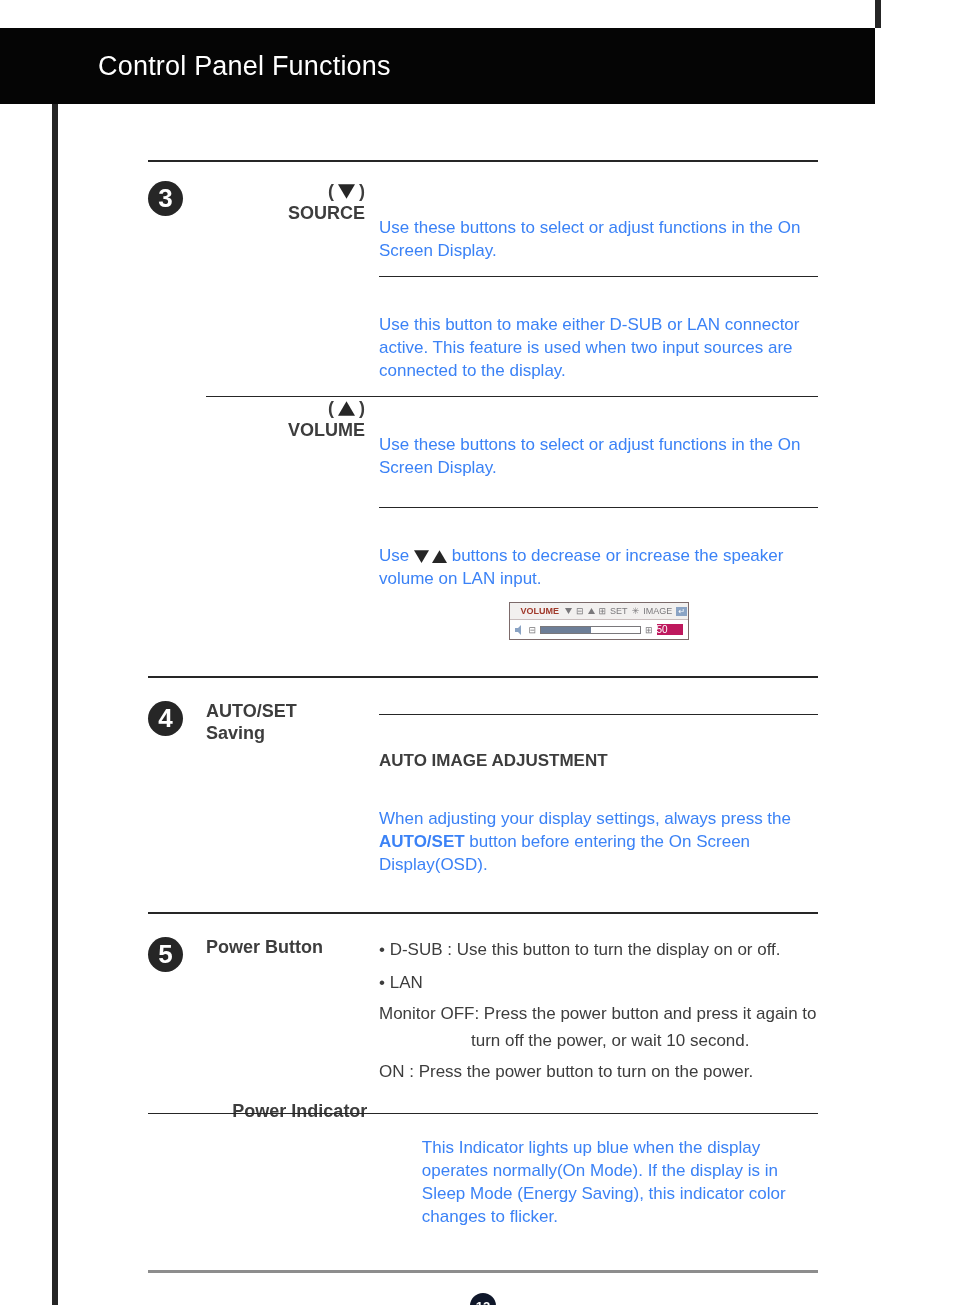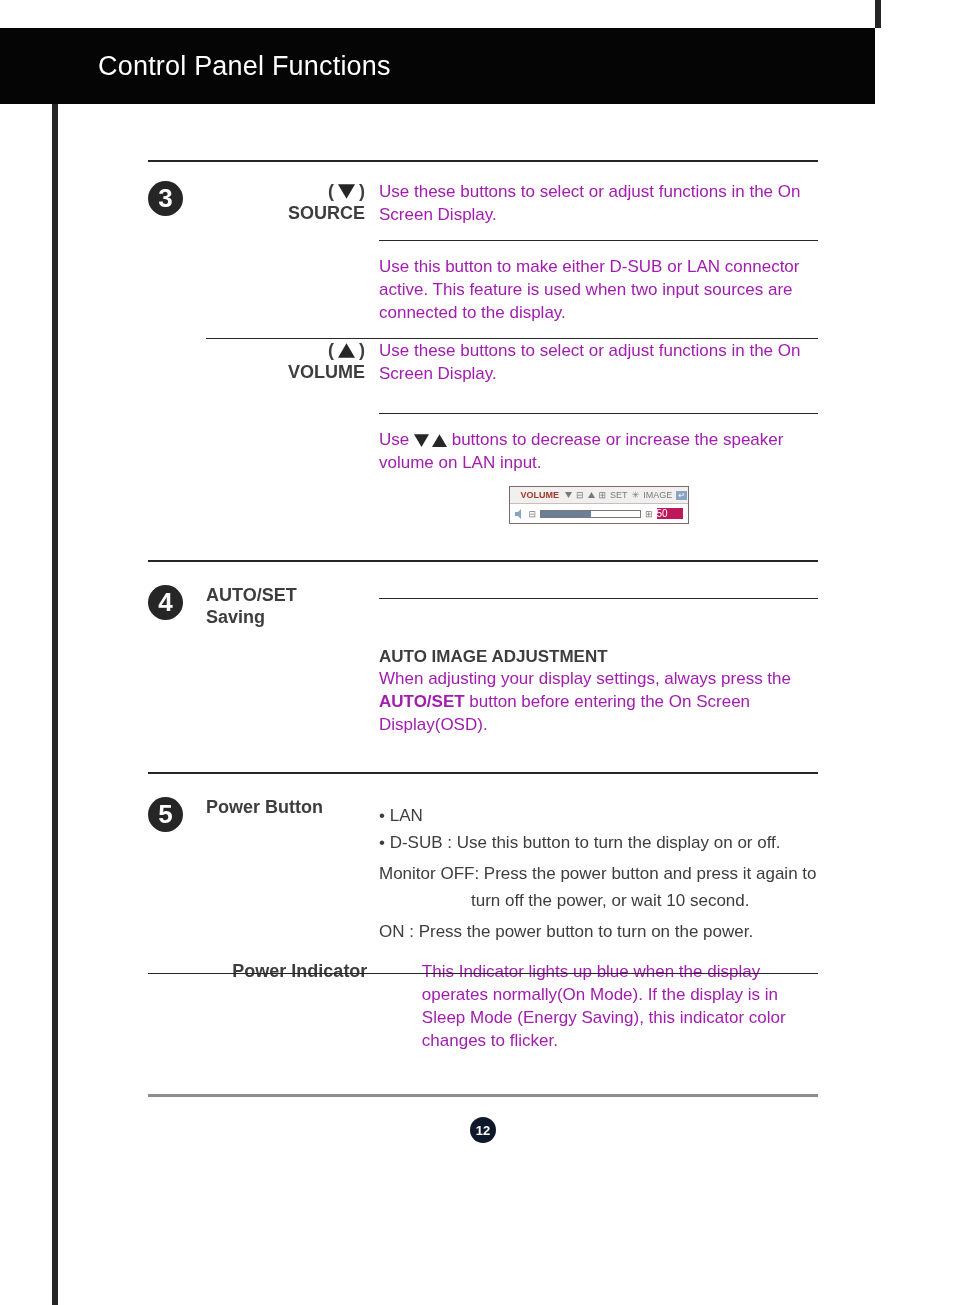--- a/index.html
+++ b/index.html
@@ -13,35 +13,35 @@
   .top-rule { border: none; border-top: 2px solid #262626; margin-bottom: 18px; }
   .row { display: flex; }
   .num-col { width: 58px; }
   .label-col { width: 173px; padding-right: 14px; }
   .desc-col { width: 439px; }
   .circ-num { width: 35px; height: 35px; border-radius: 50%; background: #262626; color: #fff; font-size: 26px; font-weight: 700; display: flex; align-items: center; justify-content: center; margin-top: 1px; }
   .lbl-stack { text-align: right; font-weight: 700; font-size: 18px; line-height: 22px; }
   .lbl-left { text-align: left; font-weight: 700; font-size: 18px; line-height: 22px; }
   .lbl-icon-line { display: inline-flex; align-items: center; gap: 4px; }
   .lbl-icon-line svg { width: 17px; height: 15px; }
-  .desc { font-size: 17px; line-height: 23px; color: #a21caf; }
+  .desc { font-size: 17px; line-height: 23px; color: #3b82f6; margin-top: 36px; }
   .sub-rule { border: none; border-top: 1px solid #262626; margin: 14px 0; }
   .sec-rule { border: none; border-top: 2px solid #262626; margin: 36px 0 22px 0; }
   .vol-osd { margin-top: 12px; width: 180px; border: 1px solid #7c6a6a; font-size: 9px; }
   .vol-osd-top { display: flex; align-items: center; gap: 6px; padding: 3px 5px; background: #f2f0ef; border-bottom: 1px solid #c8bcbc; }
   .vol-osd-top .spk { width: 10px; height: 10px; }
   .vol-osd-top .lbl { color: #a0392b; font-weight: 700; font-size: 9px; }
   .vol-osd-top .icons { flex: 1; display: flex; align-items: center; gap: 4px; justify-content: flex-end; color: #7a787b; }
   .vol-osd-top .mbox { background: #8aa3c4; color: #fff; padding: 0 2px; font-size: 8px; }
   .vol-osd-bot { display: flex; align-items: center; gap: 4px; padding: 4px 5px; background: #fff; }
   .vol-osd-bot .spk2 { width: 10px; height: 10px; }
   .vol-bar { flex: 1; height: 8px; border: 1px solid #7a787b; position: relative; }
   .vol-fill { position: absolute; left: 0; top: 0; bottom: 0; width: 50%; background: #6d7e97; }
   .vol-val { background: #be185d; color: #fff; width: 26px; font-size: 10px; font-weight: 400; }
-  .auto-head { font-weight: 700; font-size: 17px; margin-top: 48px; }
+  .auto-head { font-weight: 700; font-size: 17px; margin-top: 36px; }
   .bold-inline { font-weight: 700; }
   .power-list { font-size: 17px; line-height: 27px; }
   .power-sub { padding-left: 92px; text-indent: -92px; margin-top: 4px; }
   .power-sub2 { padding-left: 104px; text-indent: -104px; margin-top: 4px; }
   .tri-inline { display: inline-flex; align-items: center; gap: 3px; vertical-align: middle; }
   .tri-inline svg { width: 15px; height: 13px; }
   .end-rule { border: none; border-top: 3px solid #8d8d8d; margin-top: 42px; }
   .page-num-wrap { display: flex; justify-content: center; margin-top: 20px; }
   .page-num { width: 26px; height: 26px; border-radius: 50%; background: #0f172a; color: #fff; font-size: 13px; font-weight: 700; display: flex; align-items: center; justify-content: center; }
 </style>
@@ -175,22 +175,22 @@
 
     <div class="row">
       <div class="num-col">
         <div class="circ-num">5</div>
       </div>
       <div class="label-col">
         <div class="lbl-left">Power Button</div>
       </div>
       <div class="desc-col">
         <div class="power-list">
+          <div>• D-SUB : Use this button to turn the display on or off.</div>
           <div style="margin-top:6px;">• LAN</div>
-          <div>• D-SUB : Use this button to turn the display on or off.</div>
           <div class="power-sub">Monitor OFF: Press the power button and press it again to turn off the power, or wait 10 second.</div>
           <div style="margin-top:4px;">ON : Press the power button to turn on the power.</div>
         </div>
       </div>
     </div>
 
     <div class="row" style="margin-top:28px;">
       <div class="num-col">
         <hr class="sub-rule" style="margin:0 -0px 14px 0;">
       </div>

